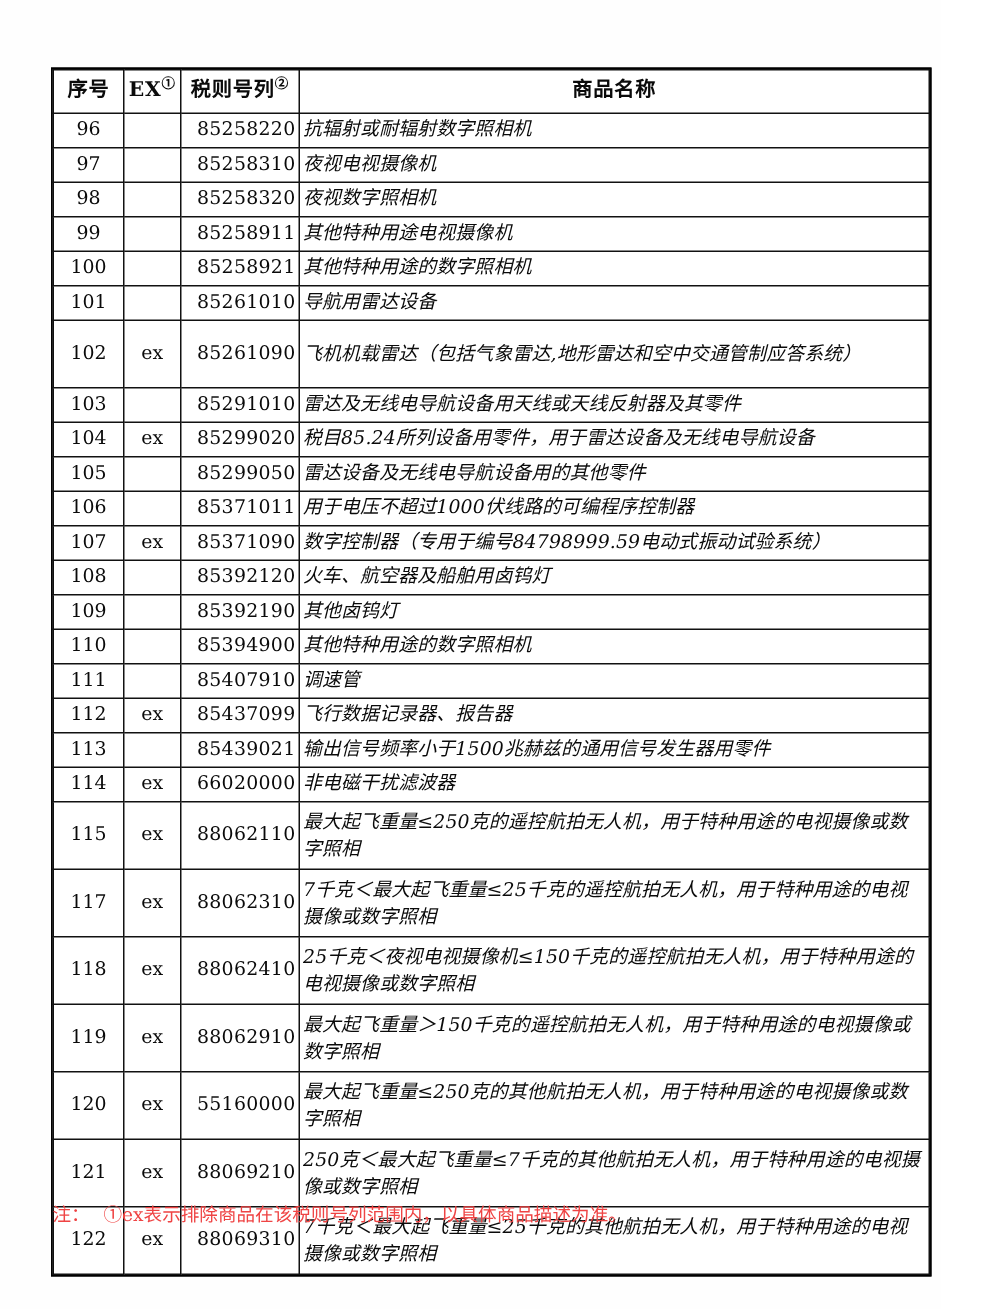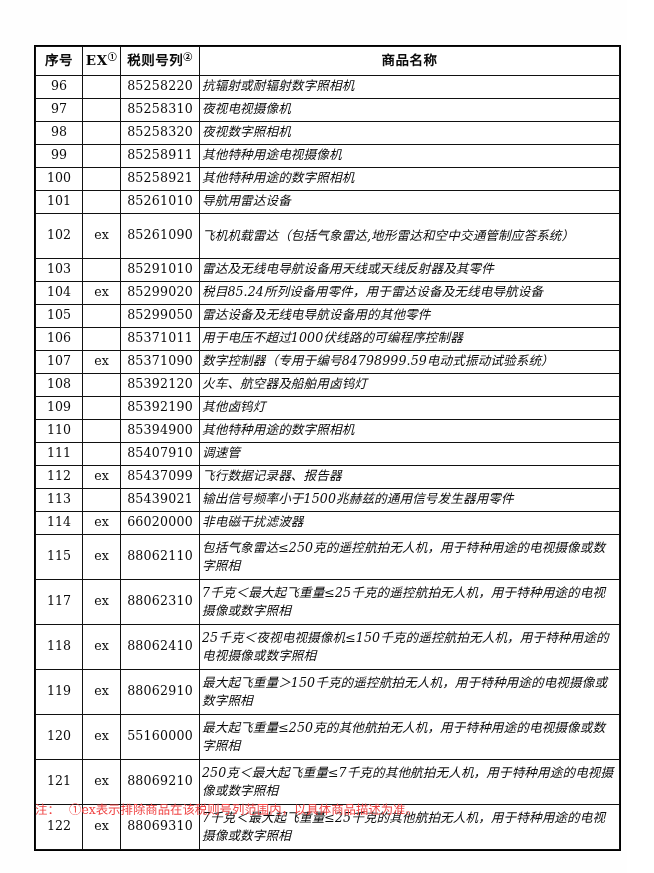--- a/index.html
+++ b/index.html
@@ -72,21 +72,21 @@
   col.c-seq  { width: 47px; }
   col.c-ex   { width: 38px; }
   col.c-code { width: 79px; }
   col.c-name { width: 420px; }
 
   td.seq, td.ex, td.code {
     text-align: center;
     white-space: nowrap;
   }
   td.code {
-    text-align: center;
+    text-align: right;
     padding-right: 5px;
     letter-spacing: 0.2px;
   }
   td.name {
     text-align: left;
     padding-left: 4px;
     padding-right: 3px;
     letter-spacing: 0.1px;
     font-style: italic;
   }
@@ -260,21 +260,21 @@
           <tr class="single">
             <td class="seq">114</td>
             <td class="ex">ex</td>
             <td class="code">66020000</td>
             <td class="name">非电磁干扰滤波器</td>
           </tr>
           <tr class="double">
             <td class="seq">115</td>
             <td class="ex">ex</td>
             <td class="code">88062110</td>
-            <td class="name">包括气象雷达≤250克的遥控航拍无人机，用于特种用途的电视摄像或数字照相</td>
+            <td class="name">最大起飞重量≤250克的遥控航拍无人机，用于特种用途的电视摄像或数字照相</td>
           </tr>
           <tr class="double">
             <td class="seq">117</td>
             <td class="ex">ex</td>
             <td class="code">88062310</td>
             <td class="name">7千克＜最大起飞重量≤25千克的遥控航拍无人机，用于特种用途的电视摄像或数字照相</td>
           </tr>
           <tr class="double">
             <td class="seq">118</td>
             <td class="ex">ex</td>

